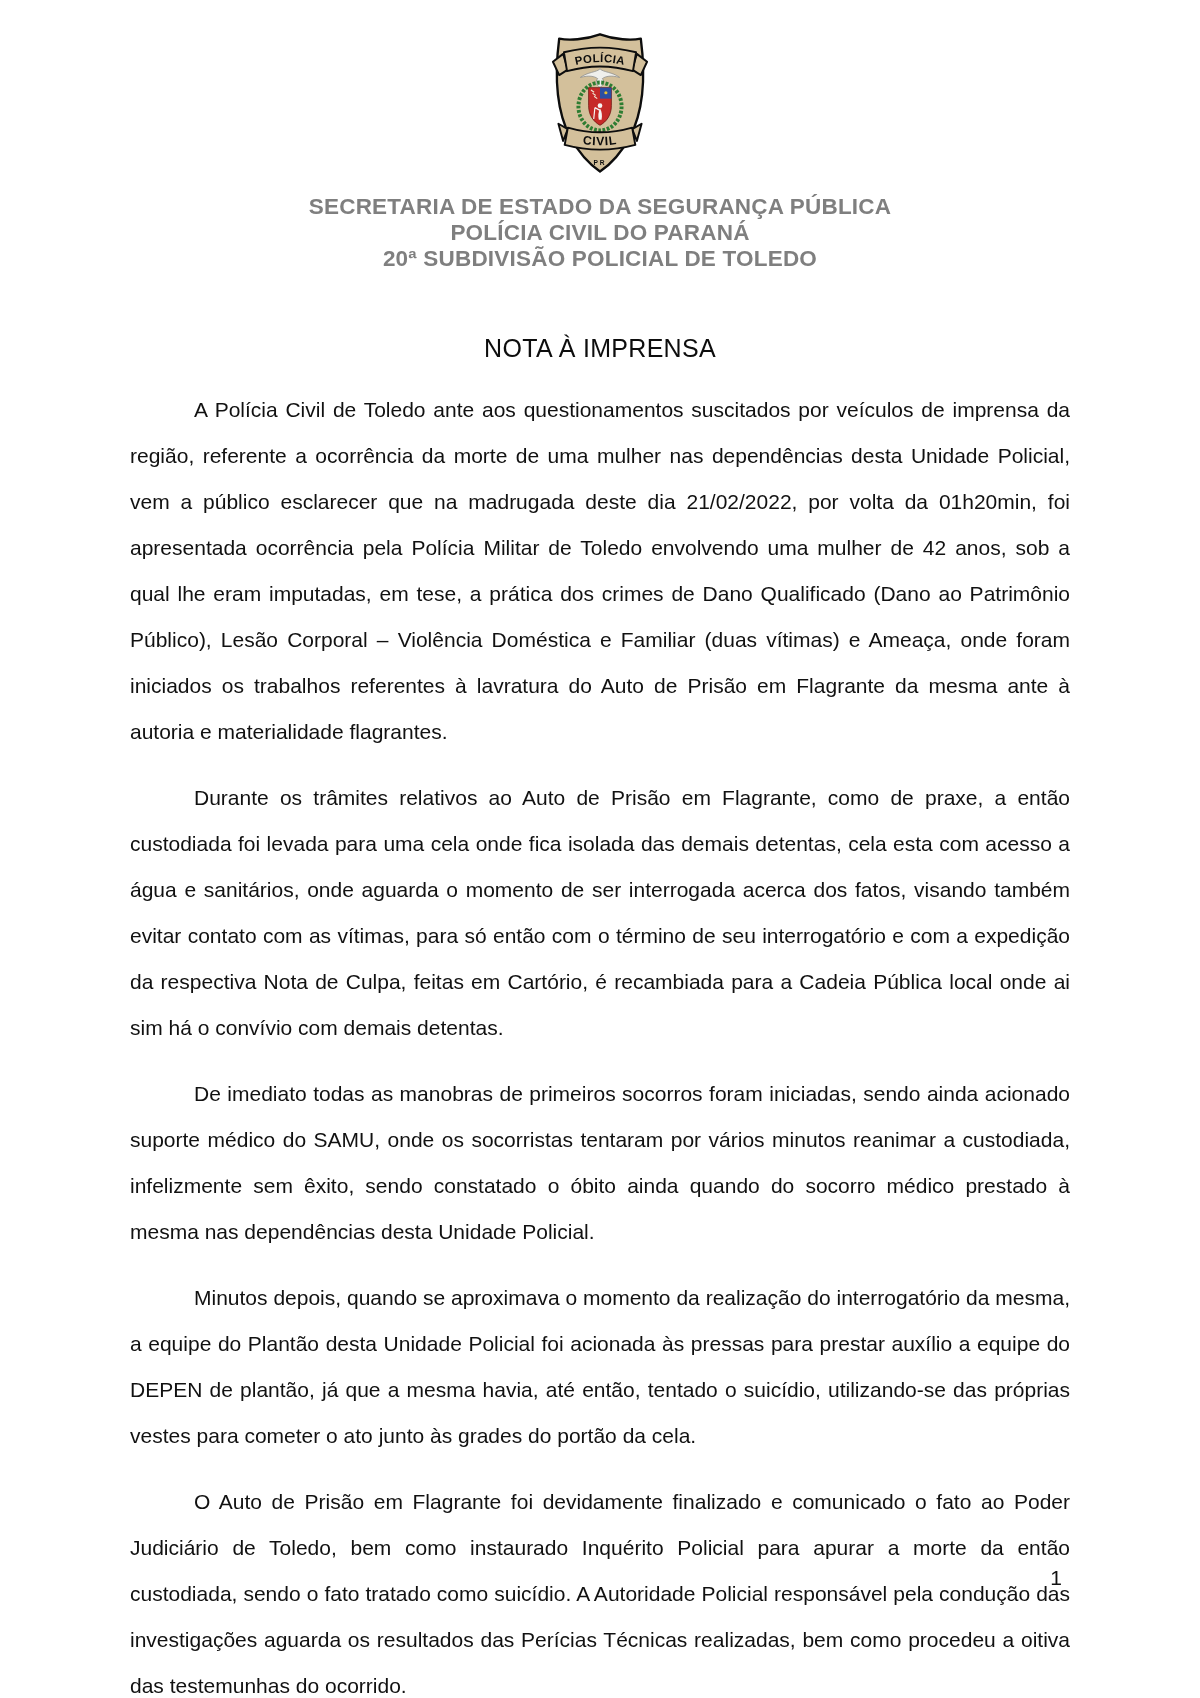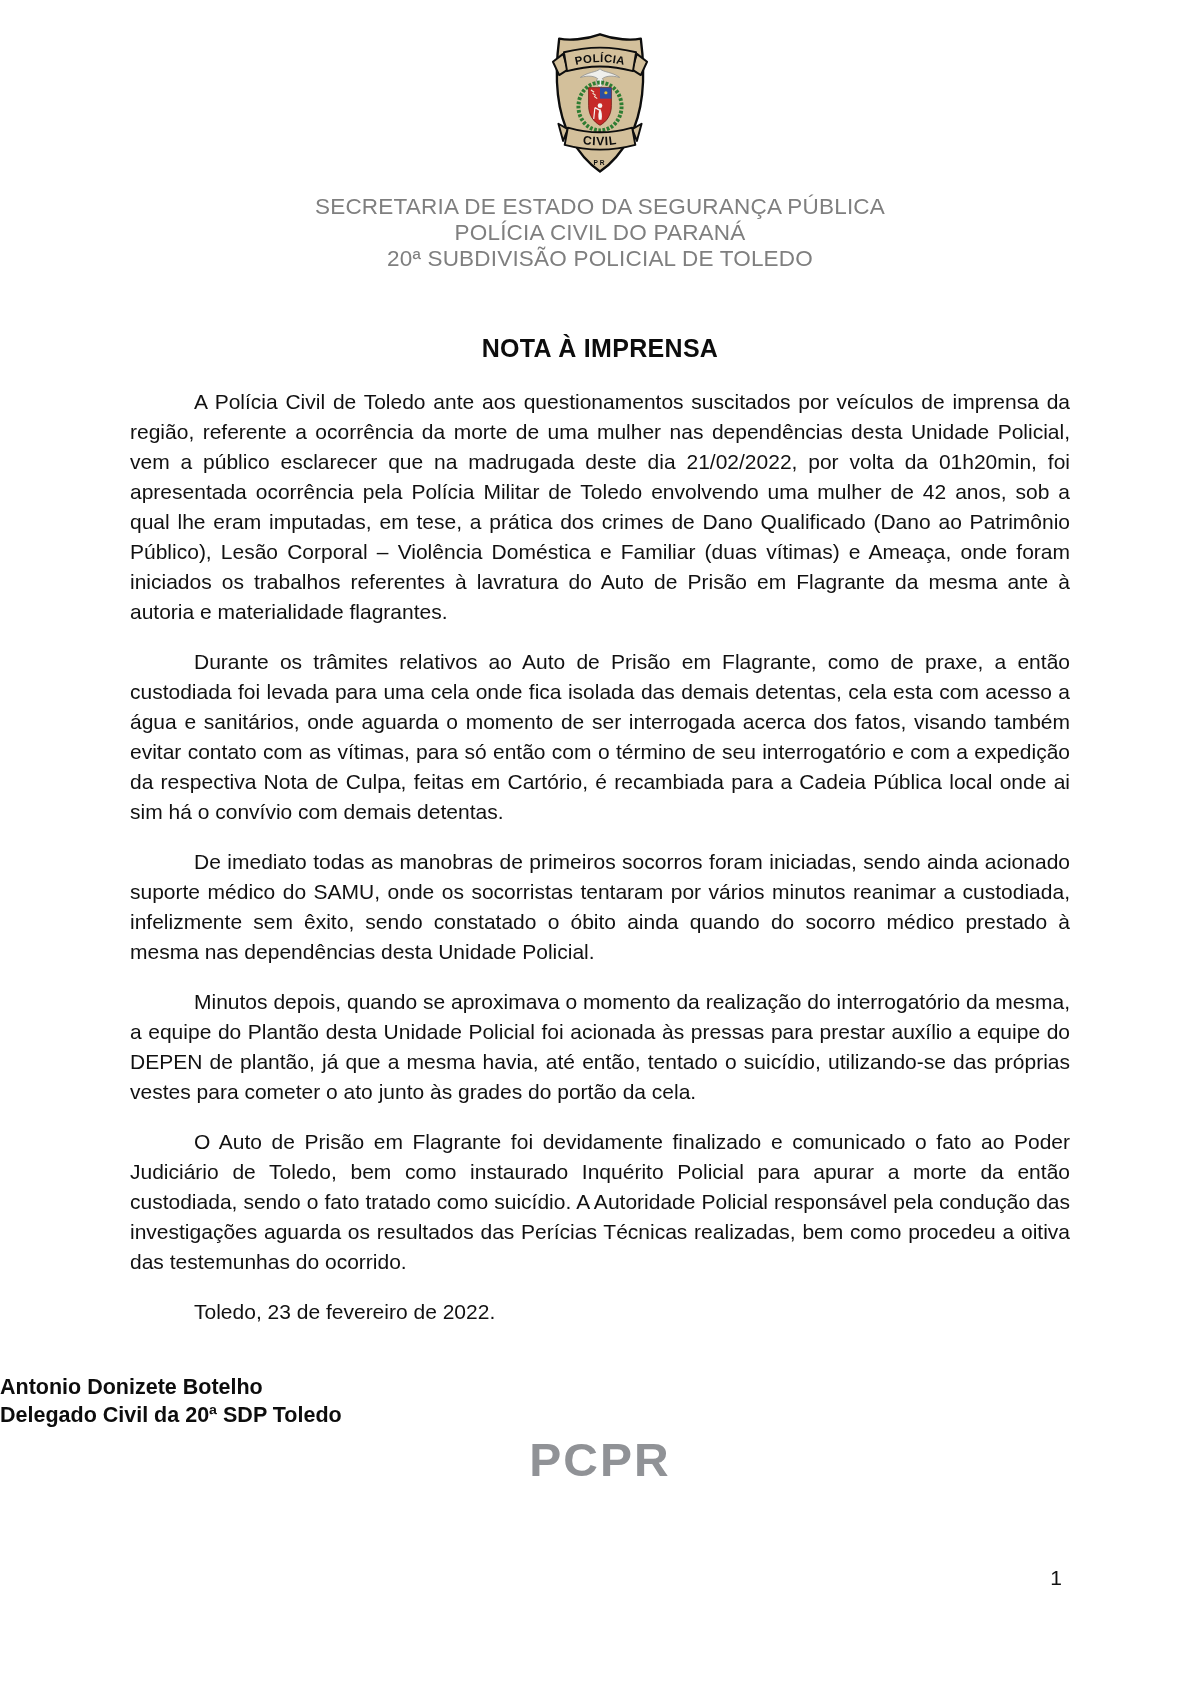--- a/index.html
+++ b/index.html
@@ -17,38 +17,39 @@
     text-align: center;
     padding-top: 28px;
   }
   .badge-wrap { line-height: 0; }
   .badge-wrap svg { width: 118px; height: 153px; }
   .hdr {
     color: #7f7f7f;
     font-size: 22.5px;
     line-height: 26px;
     letter-spacing: 0.2px;
+    font-weight: bold;
   }
   .hdr.line1 { margin-top: 13px; }
-  .hdr.bold { font-weight: normal; }
+  .hdr.bold { font-weight: bold; }
   .doc-title {
     text-align: center;
-    font-weight: bold;
+    font-weight: normal;
     font-size: 25px;
     color: #0d0d0d;
     margin: 62px 0 24px 0;
     letter-spacing: 0.3px;
   }
   .body-text {
     margin: 0 130px;
   }
   .body-text p {
     margin: 0 0 20px 0;
     font-size: 21px;
-    line-height: 30px;
+    line-height: 46px;
     text-align: justify;
     text-indent: 64px;
     color: #111;
   }
   .body-text p.date-line {
     text-align: left;
     margin-bottom: 0;
   }
   .signature {
     margin-top: 46px;

